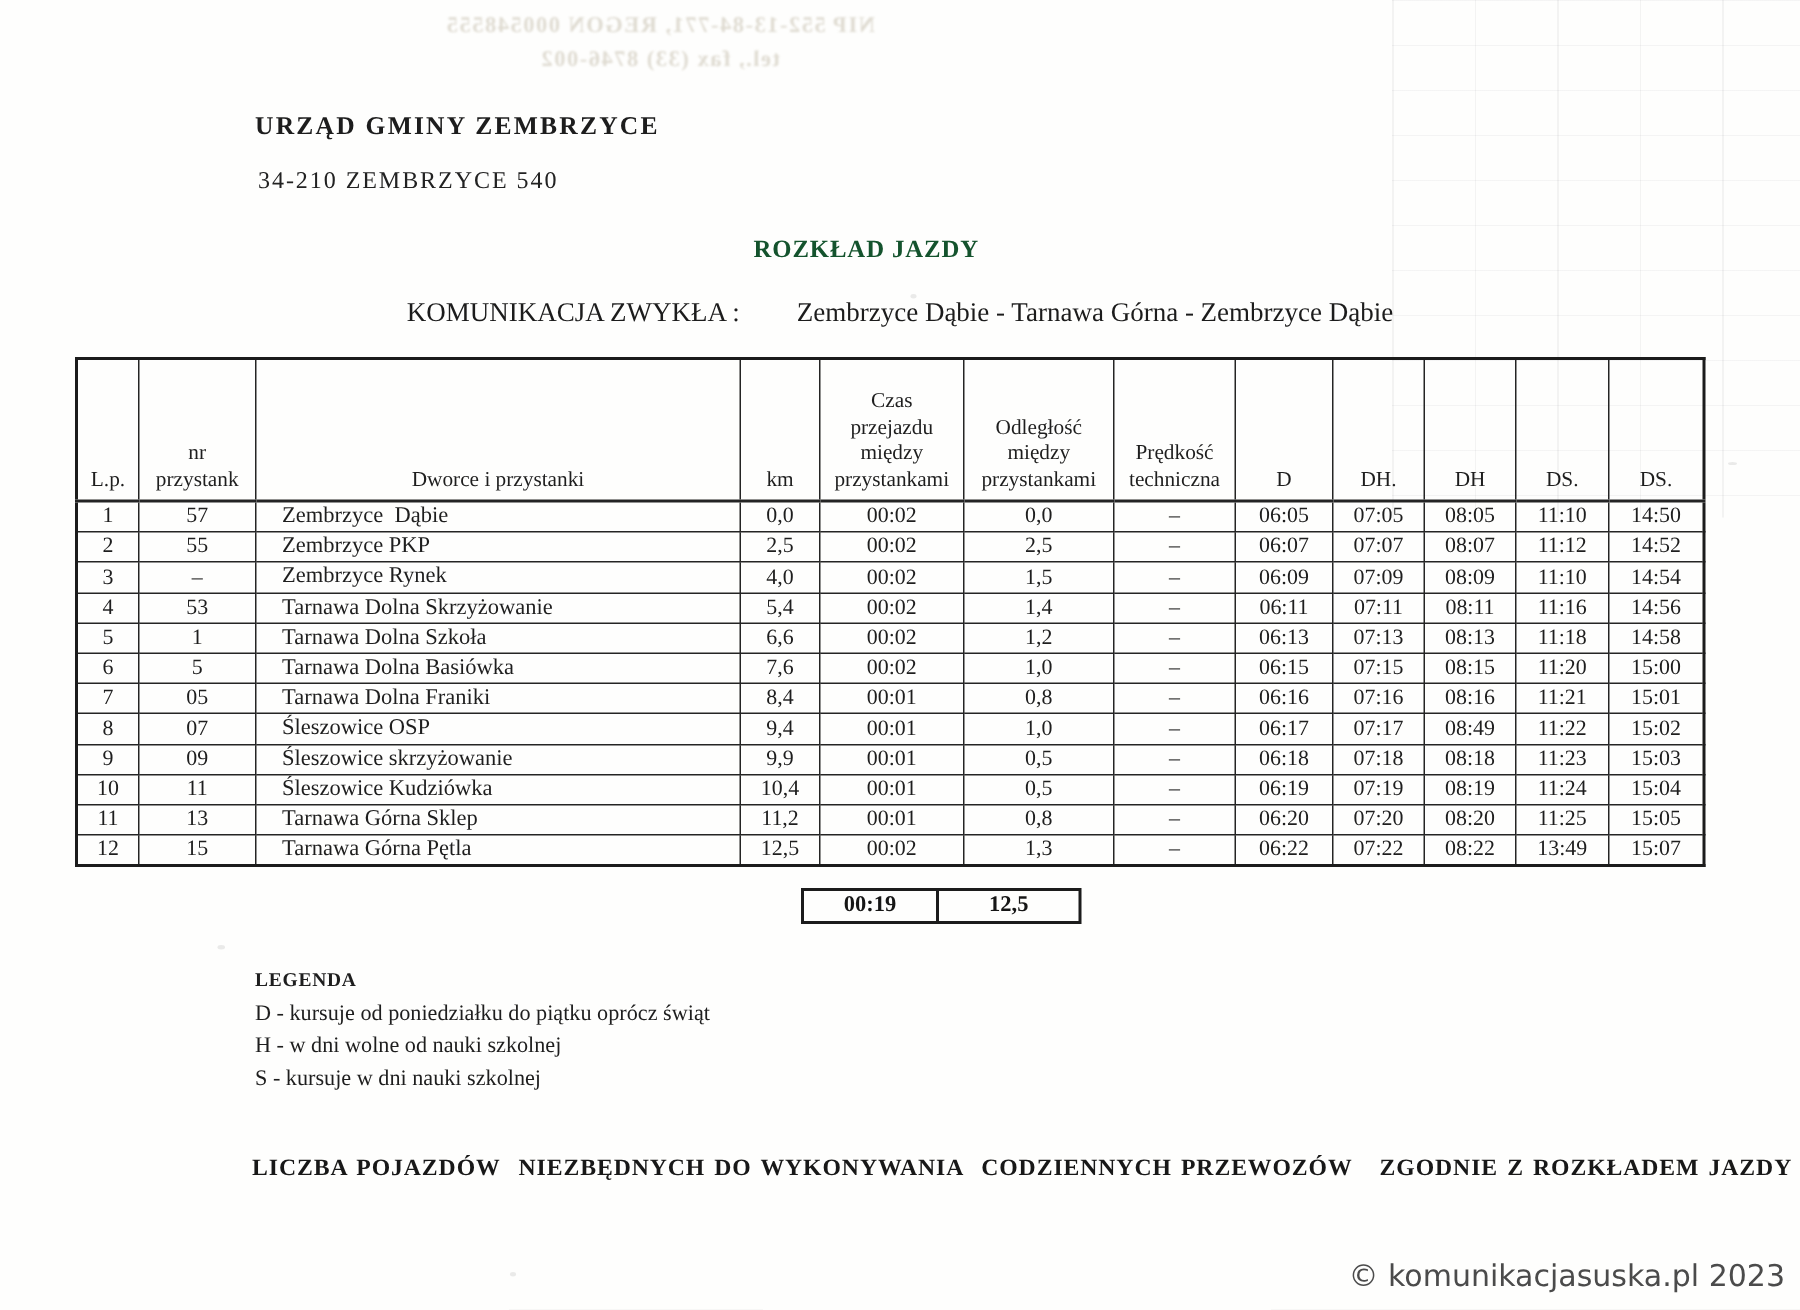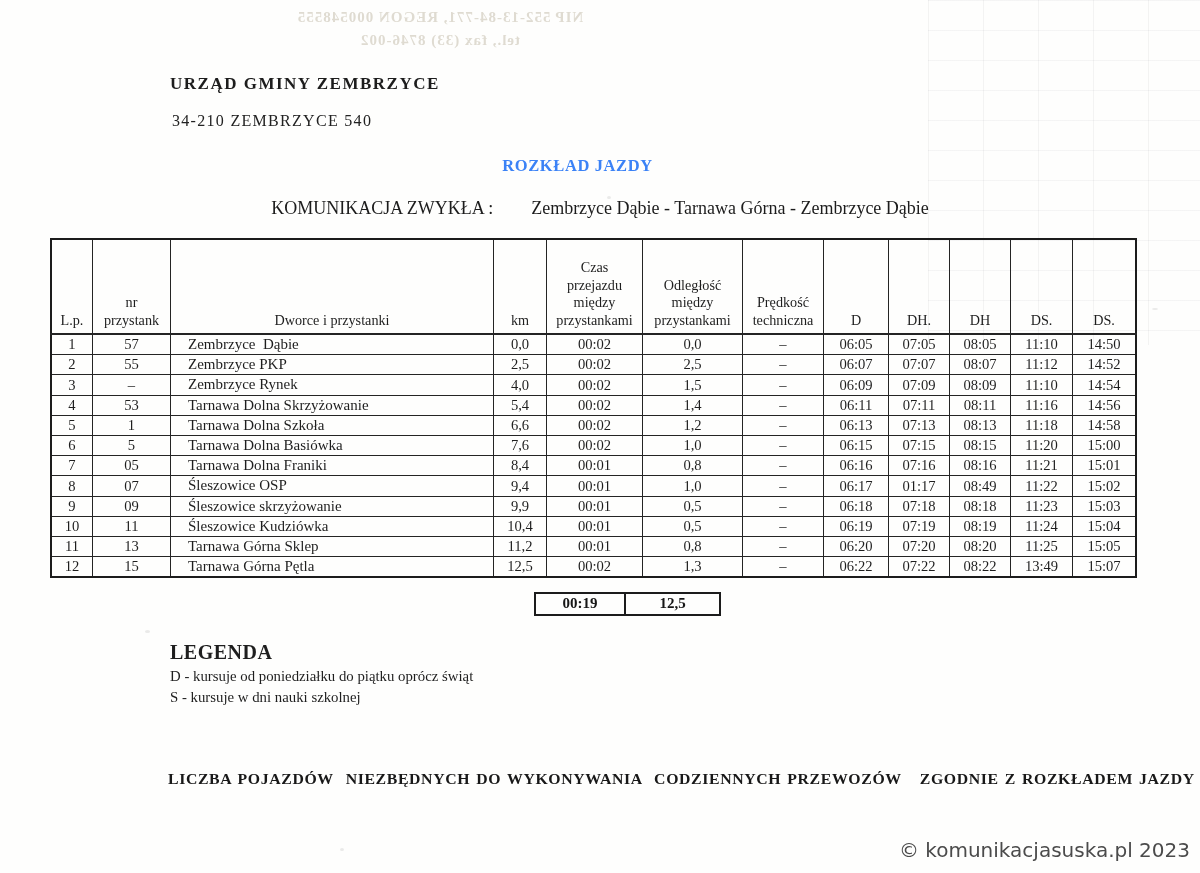--- a/index.html
+++ b/index.html
@@ -15,21 +15,21 @@
       background:
         repeating-linear-gradient(to right, rgba(150,150,158,.14) 0 1px, transparent 1px 55px),
         repeating-linear-gradient(to bottom, rgba(150,150,158,.12) 0 1px, transparent 1px 30px);}
   .speck{position:absolute;background:rgba(110,110,110,.14);border-radius:50%;}
 
   .org{position:absolute;left:170px;top:74px;}
   .org-name{font-weight:bold;font-size:17px;letter-spacing:1.5px;color:#1d1d1d;}
   .org-addr{font-size:16px;letter-spacing:1.3px;margin-top:18px;margin-left:2px;color:#222;}
 
   .doc-title{position:absolute;left:0;top:156px;width:1155px;text-align:center;
-             font-weight:bold;font-size:16.5px;letter-spacing:.6px;color:#3b82f6;}
+             font-weight:bold;font-size:16.5px;letter-spacing:.6px;color:#14532d;}
   .subtitle{position:absolute;left:0;top:198px;width:1200px;text-align:center;
             font-size:18px;color:#1c1c1c;}
   .subtitle .route{margin-left:38px;}
 
   .table-wrap{position:absolute;left:50px;top:238px;}
   table.tt{border-collapse:collapse;table-layout:fixed;width:1048px;
            border:2.4px solid #1c1c1c;}
   table.tt th,table.tt td{border:1.6px solid #242424;overflow:hidden;}
   table.tt th{height:89px;vertical-align:bottom;text-align:center;font-weight:normal;
               white-space:pre-line;font-size:14.2px;line-height:17.5px;
@@ -41,21 +41,21 @@
   .col8{width:58px;}.col9{width:58px;}.col10{width:59px;}.col11{width:60px;}
   table.tt td.col2{text-align:left;padding-left:17px;font-size:15px;white-space:pre;}
 
   .totals{display:flex;margin-left:484px;margin-top:-2.4px;}
   .tot-cell{border:2px solid #1c1c1c;height:20px;display:flex;align-items:center;
             justify-content:center;font-weight:bold;font-size:15px;color:#161616;margin-top:16px;}
   .tot-cell.t1{width:88px;}
   .tot-cell.t2{width:93px;margin-left:-2px;}
 
   .legend{position:absolute;left:170px;top:642px;font-size:14.8px;line-height:21.5px;color:#1e1e1e;}
-  .legend-title{font-weight:bold;font-size:20px;letter-spacing:.5px;margin-bottom:2px;}
+  .legend-title{font-weight:bold;font-size:13px;letter-spacing:.5px;margin-bottom:2px;}
 
   .footnote{position:absolute;left:168px;top:770px;white-space:pre;
             font-weight:bold;font-size:15.5px;letter-spacing:.6px;word-spacing:1.5px;
             color:#181818;transform:scaleX(1.02);transform-origin:left center;}
 
   .copyright{position:absolute;right:10px;top:838px;
              font-family:"DejaVu Sans",sans-serif;font-size:20px;color:#4b4b4b;}
 </style>
 </head>
 <body>
@@ -211,21 +211,21 @@
           </tr>
           <tr>
             <td class="col0">8</td>
             <td class="col1">07</td>
             <td class="col2">Śleszowice OSP</td>
             <td class="col3">9,4</td>
             <td class="col4">00:01</td>
             <td class="col5">1,0</td>
             <td class="col6">–</td>
             <td class="col7">06:17</td>
-            <td class="col8">01:17</td>
+            <td class="col8">07:17</td>
             <td class="col9">08:49</td>
             <td class="col10">11:22</td>
             <td class="col11">15:02</td>
           </tr>
           <tr>
             <td class="col0">9</td>
             <td class="col1">09</td>
             <td class="col2">Śleszowice skrzyżowanie</td>
             <td class="col3">9,9</td>
             <td class="col4">00:01</td>
@@ -283,20 +283,21 @@
     </table>
     <div class="totals">
       <div class="tot-cell t1">00:19</div>
       <div class="tot-cell t2">12,5</div>
     </div>
   </div>
 
   <div class="legend">
     <div class="legend-title">LEGENDA</div>
     <div>D - kursuje od poniedziałku do piątku oprócz świąt</div>
+    <div>H - w dni wolne od nauki szkolnej</div>
     <div>S - kursuje w dni nauki szkolnej</div>
   </div>
 
   <div class="footnote">LICZBA POJAZDÓW  NIEZBĘDNYCH DO WYKONYWANIA  CODZIENNYCH PRZEWOZÓW   ZGODNIE Z ROZKŁADEM JAZDY : 1</div>
 
   <div class="copyright">© komunikacjasuska.pl 2023</div>
 
 </div>
 
 </body></html>

